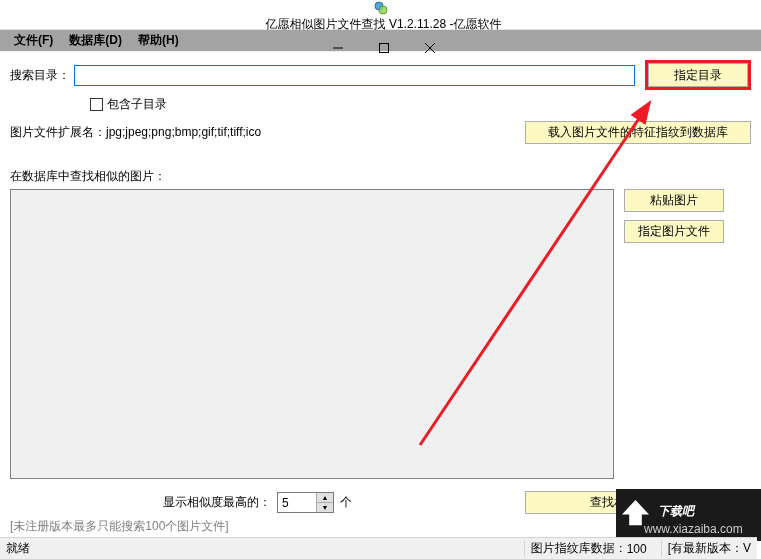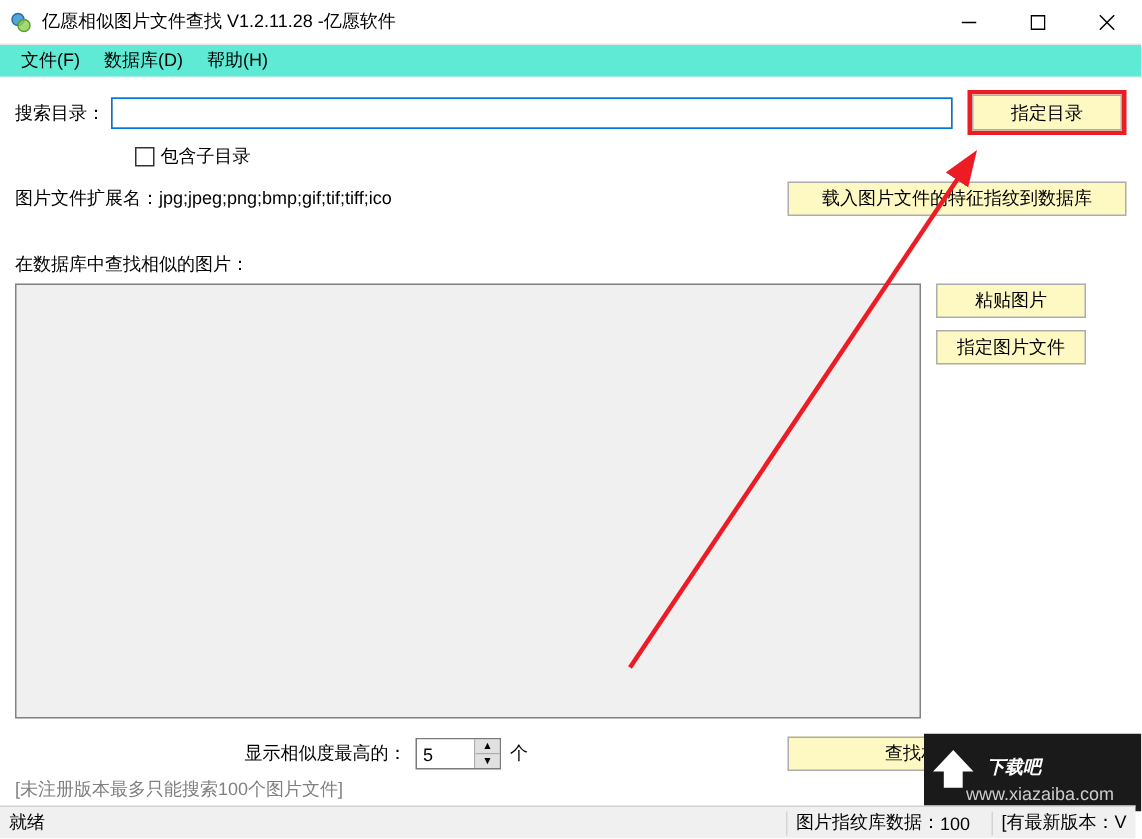--- a/index.html
+++ b/index.html
@@ -1,22 +1,22 @@
 <!DOCTYPE html>
 <html><head>
 <meta charset="utf-8">
 <style>
 * { box-sizing: border-box; margin: 0; padding: 0; font-family: "Microsoft YaHei", "SimSun", sans-serif; font-size: 12px; }
 body { background: #fff; width: 761px; height: 559px; overflow: hidden; position: relative; }
-.titlebar { height: 30px; background: #fff; border-bottom: 1px solid #e5e5e5; display: flex; align-items: center; padding-left: 6px; }
+.titlebar { height: 30px; background: #fff; border-bottom: 1px solid #e5e5e5; display: flex; align-items: center; padding-left: 6px; flex-direction: column; }
 .titlebar .icon { width: 16px; height: 16px; margin-right: 6px; }
 .titlebar .title { flex: 1; color: #000; }
 .wincontrols { display: flex; height: 100%; }
 .winbtn { width: 46px; height: 30px; display: flex; align-items: center; justify-content: center; color: #000; }
-.menubar { height: 22px; display: flex; align-items: center; padding-left: 6px; gap: 0; background: #5eead4; border-bottom: 1px solid #f0f0f0; }
+.menubar { height: 22px; display: flex; align-items: center; padding-left: 6px; gap: 0; background: #a3a3a3; border-bottom: 1px solid #f0f0f0; font-weight: bold; }
 .menuitem { padding: 2px 8px; }
 .content { position: relative; padding: 8px 10px 0 10px; }
 .row { display: flex; align-items: center; margin-bottom: 6px; }
 .label { white-space: nowrap; }
 .textinput { flex: 1; height: 21px; border: 1px solid #7a7a7a; padding: 0 4px; background: #fff; outline: 1px solid #0078d7; outline-offset: -1px; }
 .btn { height: 23px; border: 1px solid #adadad; background: #fef9c3; padding: 0 12px; cursor: pointer; display: inline-flex; align-items: center; justify-content: center; }
 .highlight-btn { border: 3px solid #ed1b24; padding: 0; }
 .highlight-btn .btn { width: 100px; height: 24px; }
 .checkbox-row { display: flex; align-items: center; margin-left: 80px; margin-bottom: 8px; }
 .checkbox { width: 13px; height: 13px; border: 1px solid #333; margin-right: 4px; }

